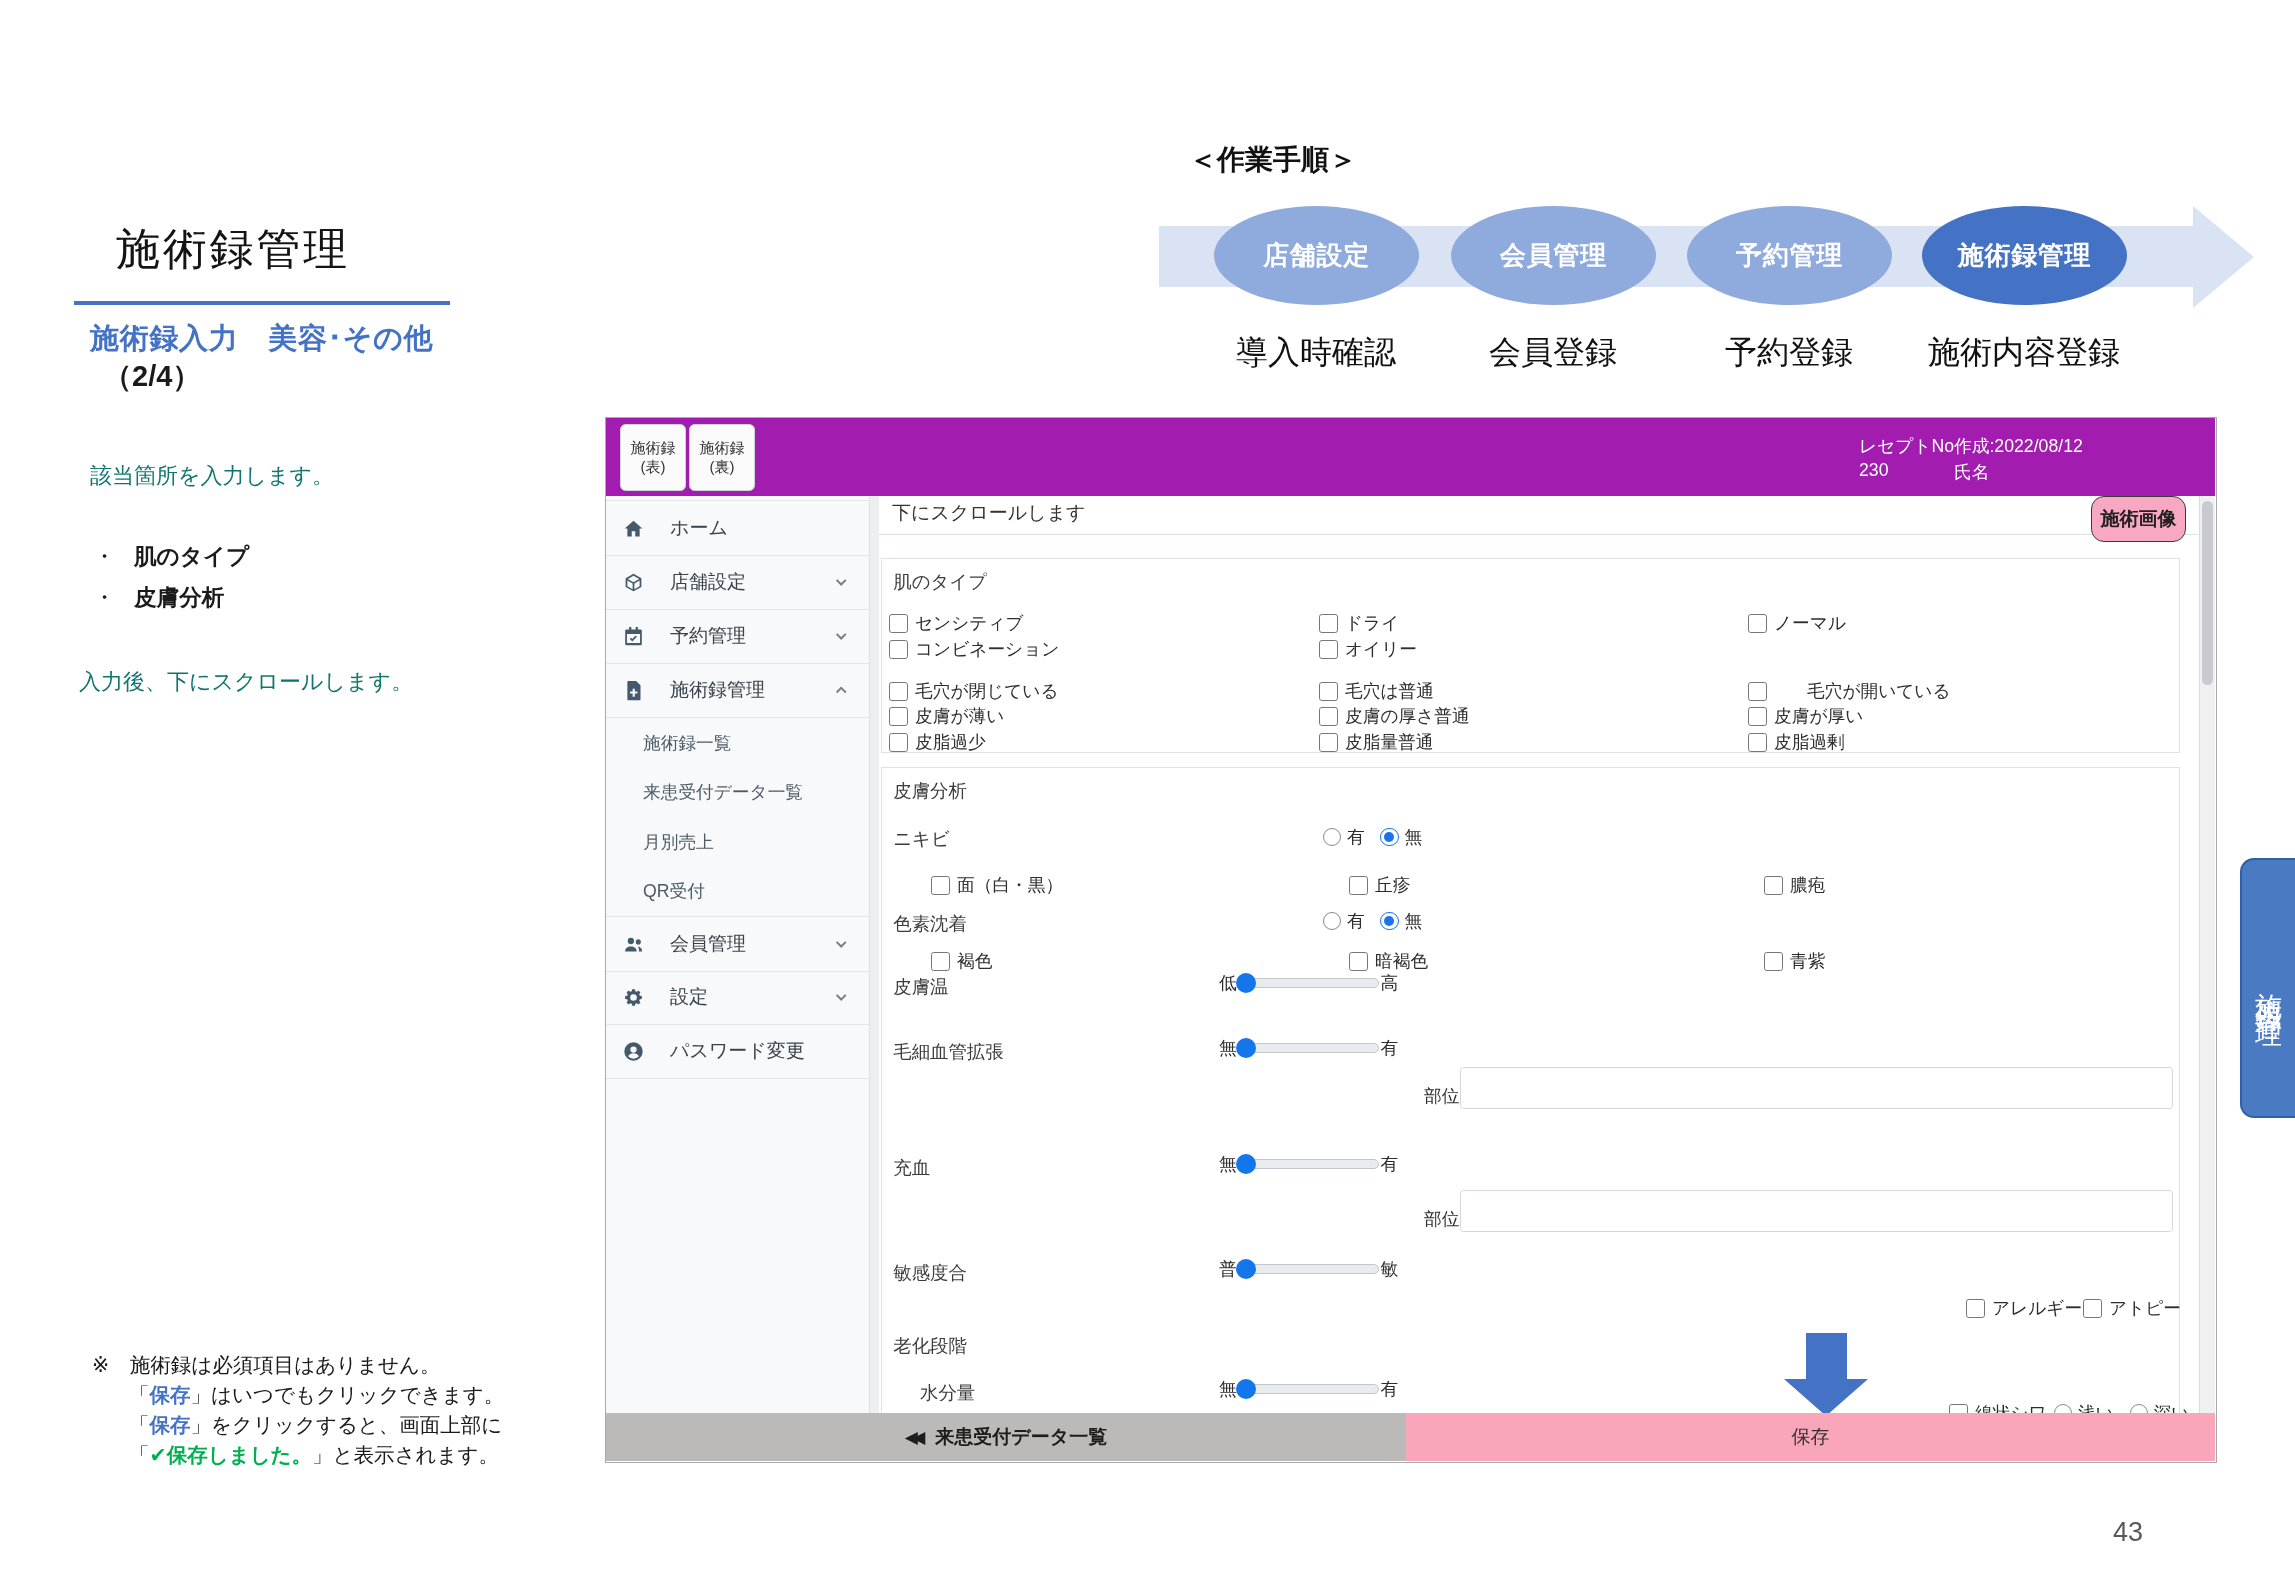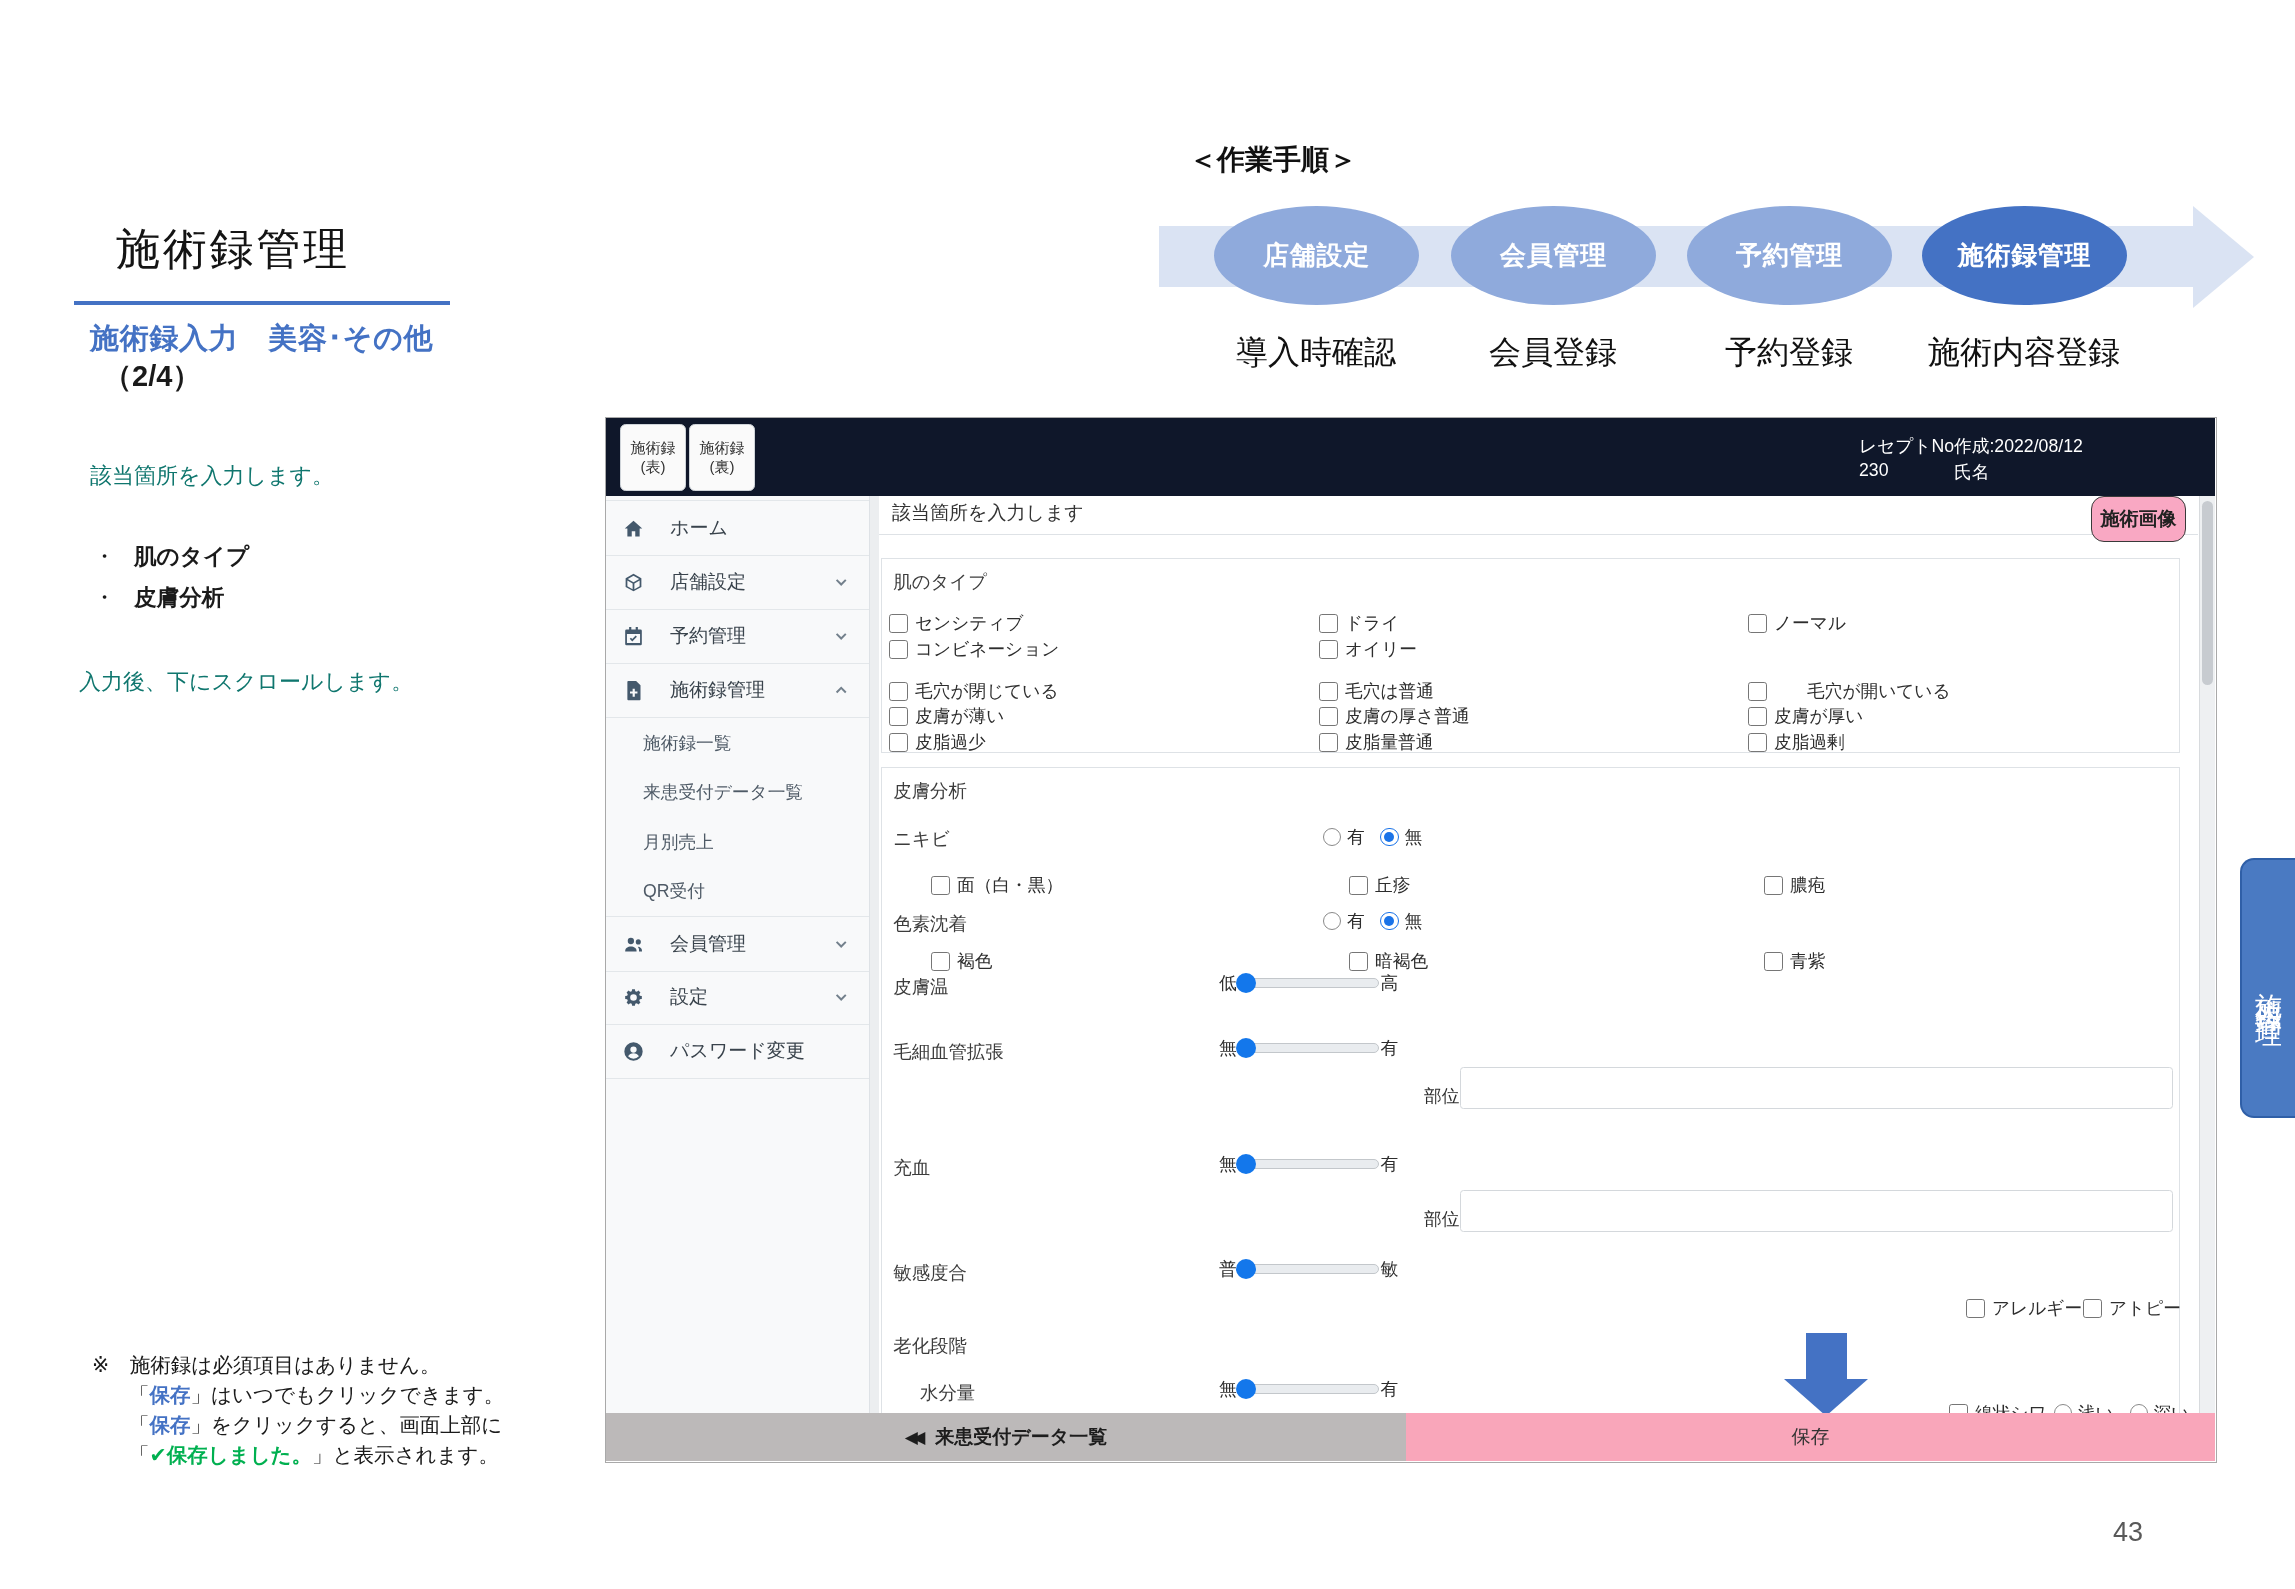--- a/index.html
+++ b/index.html
@@ -26,21 +26,21 @@
   .band-head{width:0;height:0;border-top:51px solid transparent;border-bottom:51px solid transparent;
              border-left:61px solid #dae3f3;}
   .ellipse{width:205px;height:99px;border-radius:50%;background:#8faadc;display:flex;
            align-items:center;justify-content:center;color:#fff;font-size:26px;font-weight:bold;letter-spacing:0.7px;}
   .ellipse.active{background:#4472c4;}
   .proc-sub{font-size:32px;color:#111;text-align:center;width:240px;}
 
   
   .app{left:605px;top:417px;width:1612px;height:1046px;background:#fff;
        border:1.4px solid #a9a9a9;box-sizing:border-box;}
-  .app-header{left:0;top:0;width:1609px;height:78px;background:#0f172a;}
+  .app-header{left:0;top:0;width:1609px;height:78px;background:#a21caf;}
   .hd-tab{width:64px;height:65px;background:#fafafa;border-radius:5.7px;border:0.7px solid #cfd4d9;
           display:flex;flex-direction:column;align-items:center;justify-content:center;
           font-size:15px;color:#333;line-height:19px;text-align:center;}
   .hd-txt{color:#fff;font-size:17.7px;}
   .sidebar{left:0;top:78px;width:264px;height:917px;background:#f8f9fa;
            border-right:0.7px solid #dee2e6;box-sizing:border-box;}
   .sb-item{position:absolute;left:0;width:263px;height:54px;border-bottom:0.7px solid #e3e7ea;
            display:flex;align-items:center;}
   .sb-item:first-child{border-top:0.7px solid #e3e7ea;}
   .sb-icon{position:absolute;left:17px;width:21px;height:21px;}
@@ -243,21 +243,21 @@
               <path fill-rule="evenodd" d="M12 1.5A10.5 10.5 0 1 0 22.5 12 10.5 10.5 0 0 0 12 1.5zm0 4.7a3.6 3.6 0 1 1-3.6 3.6A3.6 3.6 0 0 1 12 6.2zm0 14a8.4 8.4 0 0 1-6.2-2.7c1.2-2.2 3.5-3.6 6.2-3.6s5 1.4 6.2 3.6A8.4 8.4 0 0 1 12 20.2z"></path>
             </svg></span>
         <span class="sb-label">パスワード変更</span>
       </div>
     </div>
 
     <div class="abs content-strip"></div>
     <div class="abs scrollbar"></div>
     <div class="abs scroll-thumb"></div>
 
-    <div class="abs content-title" style="left:286px;top:82px;">該当箇所を入力します</div>
+    <div class="abs content-title" style="left:286px;top:82px;">下にスクロールします</div>
     <div class="abs content-title-line" style="left:273px;top:116px;width:1319px;"></div>
     <div class="abs img-btn" style="left:1485px;top:78px;border-radius:13px;">施術画像</div>
 
     <div class="abs panel" style="left:275px;top:140px;width:1299px;height:195px;">
       <div class="abs panel-label" style="left:11.3px;top:10px;">肌のタイプ</div>
 
       <div class="check" style="left:7px;top:52px;">
           <span class="cbox"></span>
           <span class="clabel">センシティブ</span>
         </div>

